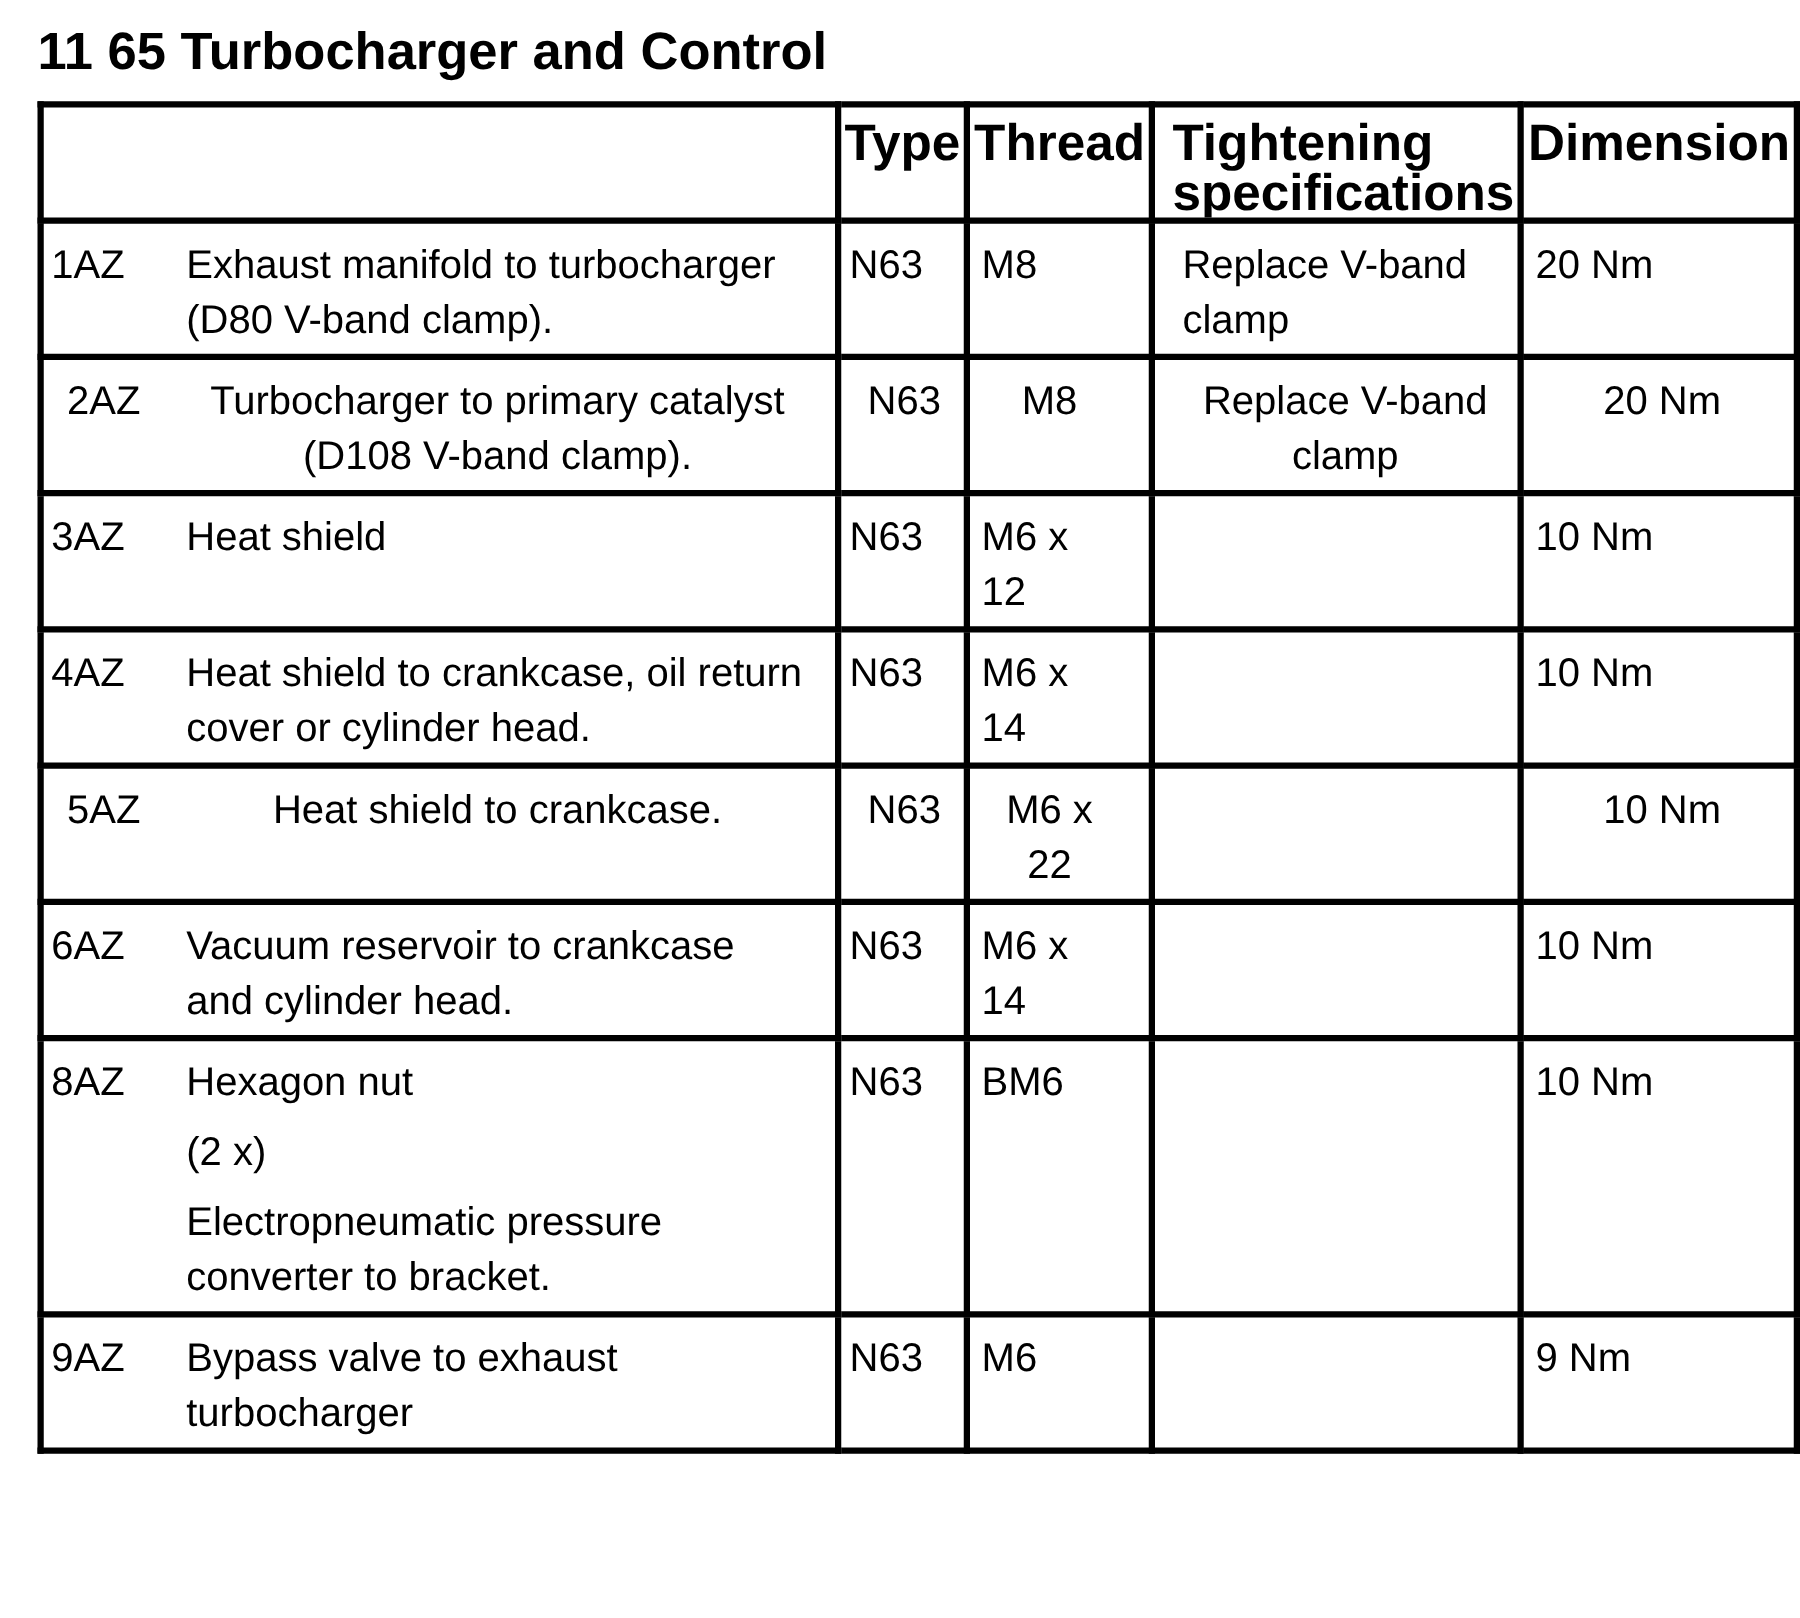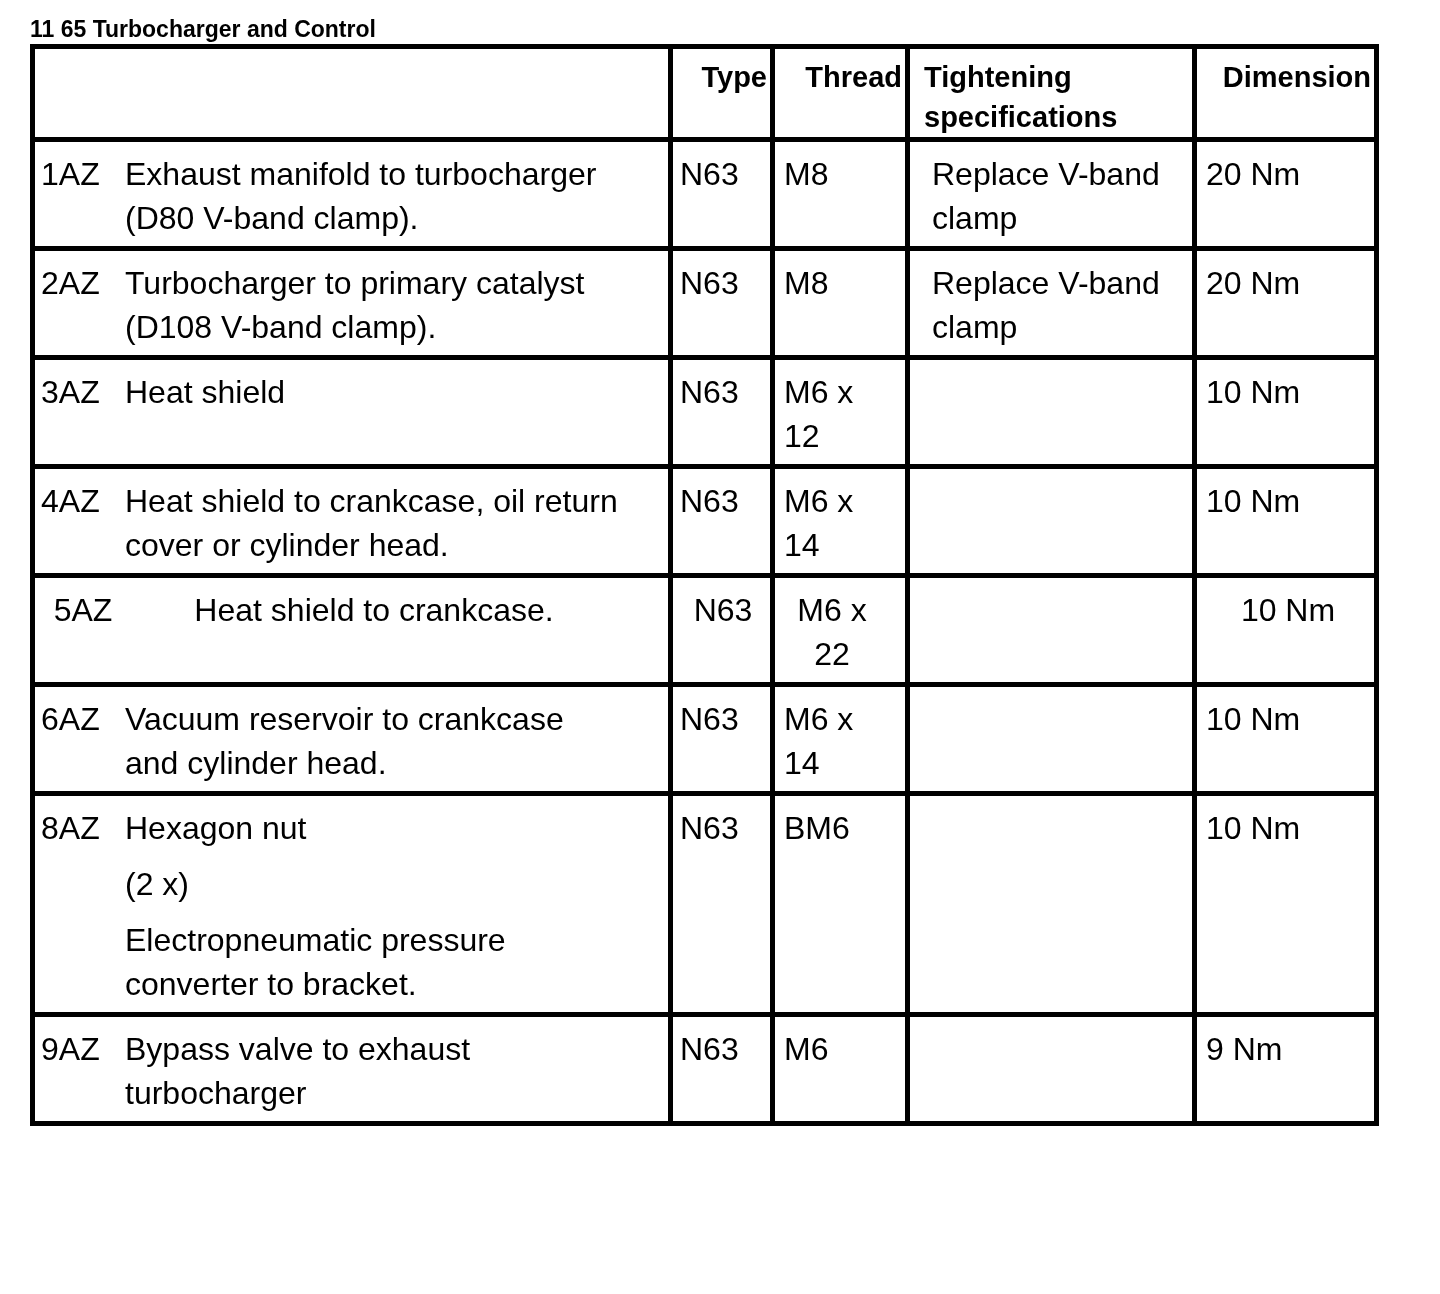--- a/index.html
+++ b/index.html
@@ -8,62 +8,62 @@
     background: #ffffff;
     color: #000000;
     font-family: "Liberation Sans", sans-serif;
   }
   body {
     width: 1440px;
     height: 1294px;
     overflow: hidden;
   }
   .title {
-    margin: 16px 0 0 30px;
-    font-size: 23px;
+    margin: 16px 0 15px 30px;
+    font-size: 42px;
     font-weight: bold;
     line-height: 1.2;
     letter-spacing: 0px;
   }
   table.spec {
     border-collapse: collapse;
     table-layout: fixed;
     margin-left: 30px;
     font-size: 32px;
     line-height: 44px;
   }
   table.spec th, table.spec td {
     border: 5px solid #000000;
     vertical-align: top;
     overflow: hidden;
   }
   
   thead th {
     font-weight: bold;
-    font-size: 29px;
+    font-size: 41px;
     line-height: 40px;
     padding: 8px 3px 0 3px;
   }
   .th-type, .th-thread, .th-dim { text-align: right; }
   .th-tight { text-align: left; padding-left: 14px; }
   
   .c-desc   { padding: 10px 6px 6px 6px; }
   .c-type   { padding: 10px 4px 6px 7px; }
   .c-thread { padding: 10px 25px 6px 9px; }
   .c-tight  { padding: 10px 8px 6px 22px; }
   .c-dim    { padding: 10px 4px 6px 9px; }
-  .desc-wrap { display: flex; }
+  .desc-wrap { display: flex; gap: 24px; }
   .row-label { flex: 0 0 84px; width: 84px; }
   .desc-text { width: 498px; }
   .desc-text p { margin: 0 0 12px 0; }
   .desc-text p:last-child { margin-bottom: 0; }
   
   tr.hdr { height: 90px; }
   tr.r1 { height: 105px; }
-  tr.r2 { height: 105px; }
+  tr.r2 { height: 105px; text-align: center; }
   tr.r3 { height: 103px; }
   tr.r4 { height: 105px; }
   tr.r5 { height: 95px; text-align: center; }
   tr.r6 { height: 105px; }
   tr.r7 { height: 154px; }
   tr.r8 { height: 211px; }
   tr.r9 { height: 107px; }
 </style>
 </head>
 <body>

